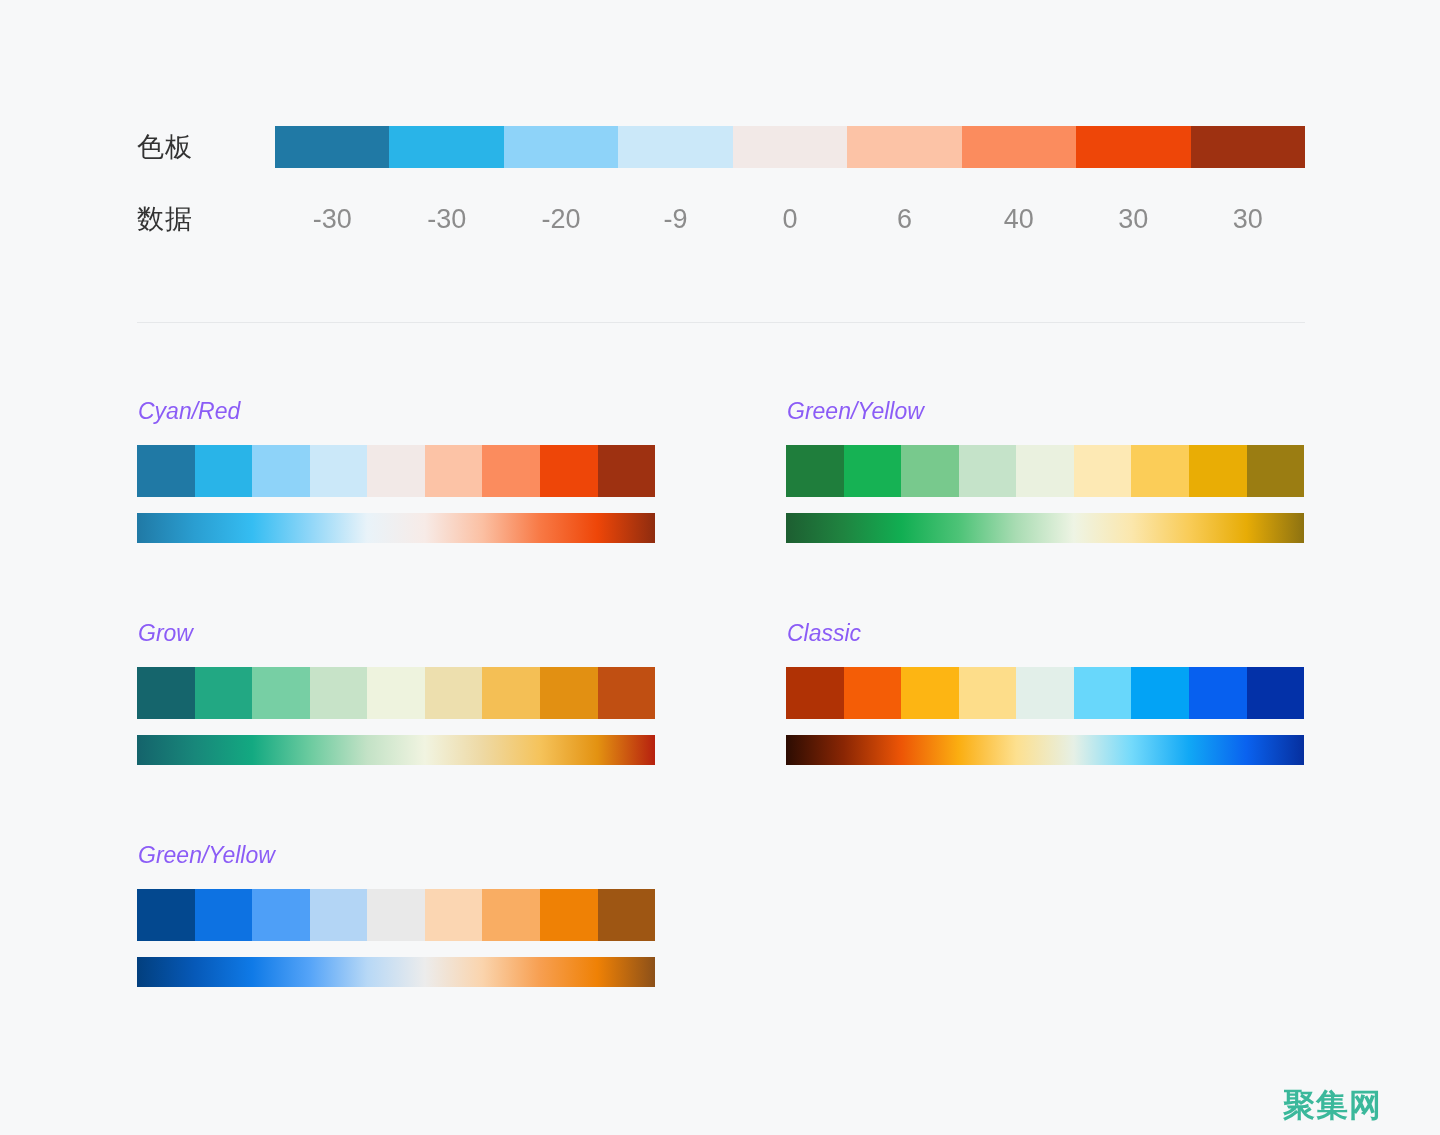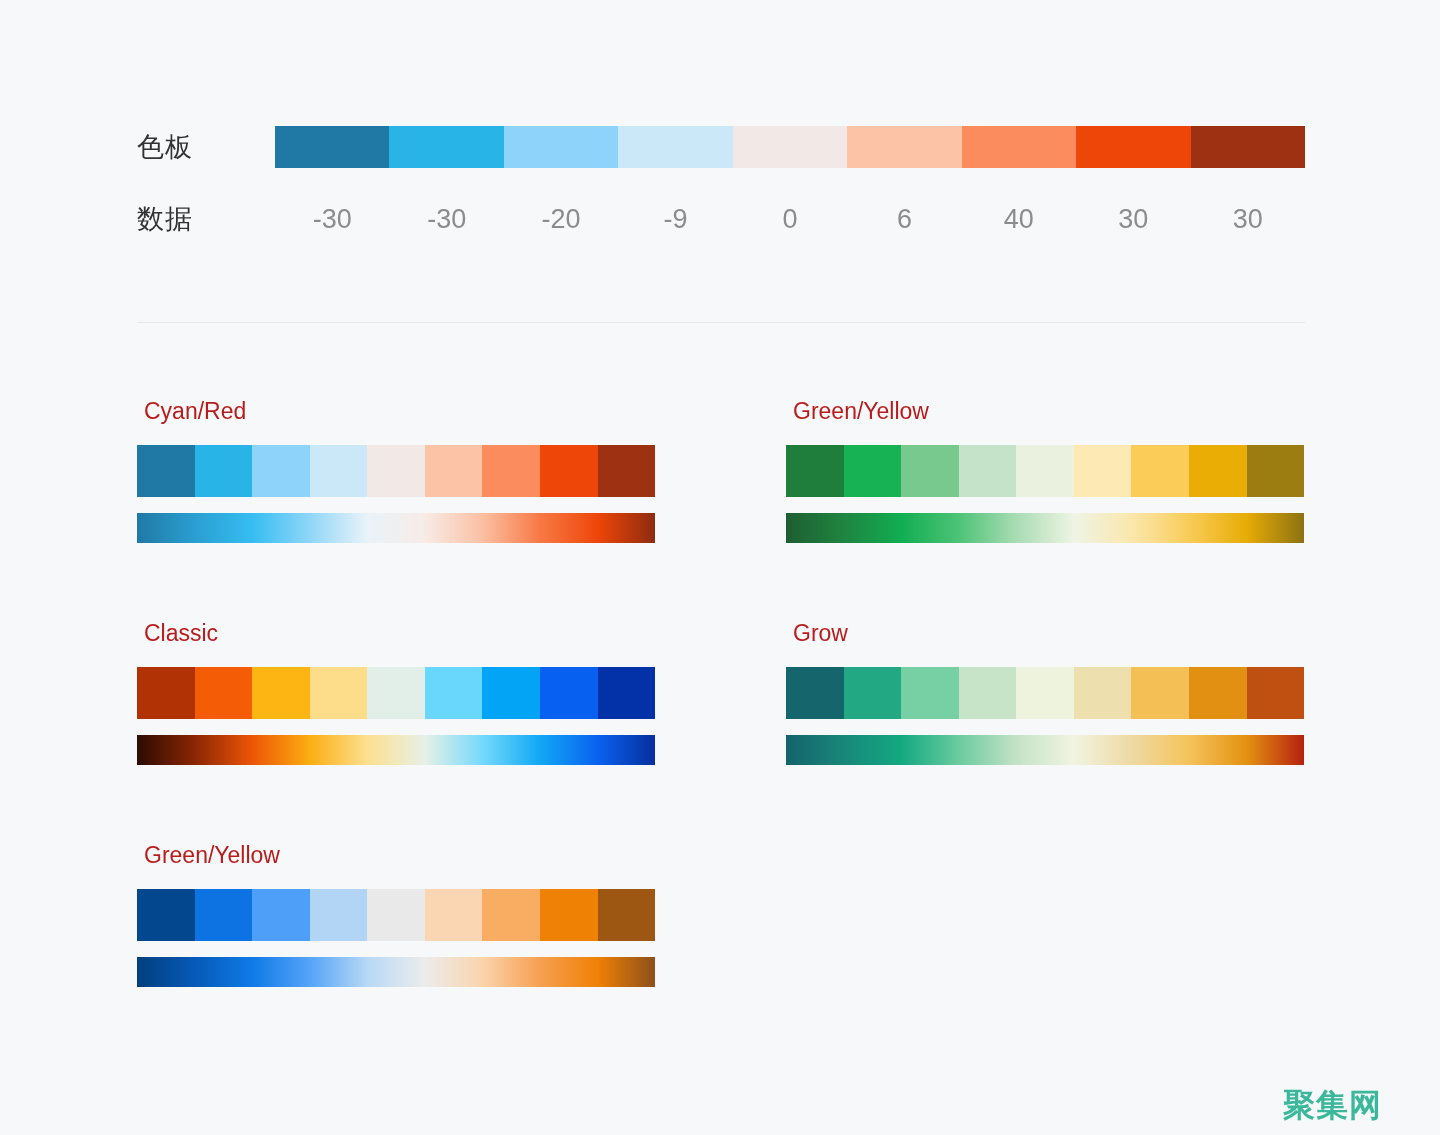--- a/index.html
+++ b/index.html
@@ -82,25 +82,26 @@
     display: grid;
     grid-template-columns: 518px 518px;
     column-gap: 131px;
     row-gap: 79px;
   }
 
   .palette {
     width: 518px;
   }
   .palette-title {
-    color: #b91c1c;
+    color: #8b5cf6;
     font-size: 23px;
     line-height: 1;
-    margin: 0 0 22px 7px;
+    margin: 0 0 22px 1px;
     white-space: nowrap;
+    font-style: italic;
   }
   .palette-steps {
     display: flex;
     width: 518px;
     height: 52px;
     overflow: hidden;
   }
   .palette-steps .step {
     flex: 1 1 0;
     height: 100%;
@@ -188,50 +189,50 @@
         <div class="step" style="background: rgb(197, 227, 201);"></div>
         <div class="step" style="background: rgb(234, 241, 223);"></div>
         <div class="step" style="background: rgb(253, 233, 180);"></div>
         <div class="step" style="background: rgb(251, 205, 88);"></div>
         <div class="step" style="background: rgb(233, 173, 5);"></div>
         <div class="step" style="background: rgb(155, 125, 18);"></div>
       </div>
       <div class="palette-gradient" style="background: linear-gradient(to right, rgb(29, 94, 49), rgb(31, 132, 64), rgb(17, 174, 82), rgb(77, 195, 119), rgb(169, 220, 179), rgb(238, 244, 228), rgb(251, 231, 173), rgb(249, 204, 88), rgb(231, 172, 6), rgb(141, 114, 17));"></div>
     </div>
     <div class="palette">
+      <div class="palette-title">Grow</div>
+      <div class="palette-steps">
+        <div class="step" style="background: rgb(21, 101, 108);"></div>
+        <div class="step" style="background: rgb(34, 168, 131);"></div>
+        <div class="step" style="background: rgb(119, 207, 164);"></div>
+        <div class="step" style="background: rgb(199, 227, 200);"></div>
+        <div class="step" style="background: rgb(238, 243, 222);"></div>
+        <div class="step" style="background: rgb(237, 223, 174);"></div>
+        <div class="step" style="background: rgb(244, 191, 85);"></div>
+        <div class="step" style="background: rgb(226, 144, 18);"></div>
+        <div class="step" style="background: rgb(192, 79, 18);"></div>
+      </div>
+      <div class="palette-gradient" style="background: linear-gradient(to right, rgb(20, 99, 107), rgb(24, 135, 122), rgb(19, 169, 129), rgb(107, 203, 159), rgb(195, 226, 198), rgb(241, 244, 225), rgb(238, 217, 164), rgb(245, 195, 91), rgb(227, 146, 17), rgb(182, 32, 15));"></div>
+    </div>
+    <div class="palette">
       <div class="palette-title">Classic</div>
       <div class="palette-steps">
         <div class="step" style="background: rgb(176, 50, 5);"></div>
         <div class="step" style="background: rgb(244, 93, 6);"></div>
         <div class="step" style="background: rgb(253, 181, 19);"></div>
         <div class="step" style="background: rgb(253, 221, 138);"></div>
         <div class="step" style="background: rgb(226, 239, 233);"></div>
         <div class="step" style="background: rgb(104, 215, 251);"></div>
         <div class="step" style="background: rgb(3, 163, 245);"></div>
         <div class="step" style="background: rgb(7, 96, 239);"></div>
         <div class="step" style="background: rgb(3, 49, 168);"></div>
       </div>
       <div class="palette-gradient" style="background: linear-gradient(to right, rgb(44, 12, 2), rgb(138, 38, 4), rgb(237, 85, 6), rgb(251, 174, 17), rgb(253, 224, 143), rgb(230, 240, 230), rgb(116, 218, 251), rgb(17, 168, 245), rgb(10, 98, 239), rgb(6, 47, 158));"></div>
     </div>
     <div class="palette">
-      <div class="palette-title">Grow</div>
-      <div class="palette-steps">
-        <div class="step" style="background: rgb(21, 101, 108);"></div>
-        <div class="step" style="background: rgb(34, 168, 131);"></div>
-        <div class="step" style="background: rgb(119, 207, 164);"></div>
-        <div class="step" style="background: rgb(199, 227, 200);"></div>
-        <div class="step" style="background: rgb(238, 243, 222);"></div>
-        <div class="step" style="background: rgb(237, 223, 174);"></div>
-        <div class="step" style="background: rgb(244, 191, 85);"></div>
-        <div class="step" style="background: rgb(226, 144, 18);"></div>
-        <div class="step" style="background: rgb(192, 79, 18);"></div>
-      </div>
-      <div class="palette-gradient" style="background: linear-gradient(to right, rgb(20, 99, 107), rgb(24, 135, 122), rgb(19, 169, 129), rgb(107, 203, 159), rgb(195, 226, 198), rgb(241, 244, 225), rgb(238, 217, 164), rgb(245, 195, 91), rgb(227, 146, 17), rgb(182, 32, 15));"></div>
-    </div>
-    <div class="palette">
       <div class="palette-title">Green/Yellow</div>
       <div class="palette-steps">
         <div class="step" style="background: rgb(3, 72, 143);"></div>
         <div class="step" style="background: rgb(13, 114, 226);"></div>
         <div class="step" style="background: rgb(78, 159, 247);"></div>
         <div class="step" style="background: rgb(179, 213, 245);"></div>
         <div class="step" style="background: rgb(233, 233, 233);"></div>
         <div class="step" style="background: rgb(251, 214, 178);"></div>
         <div class="step" style="background: rgb(249, 173, 99);"></div>
         <div class="step" style="background: rgb(239, 129, 5);"></div>

